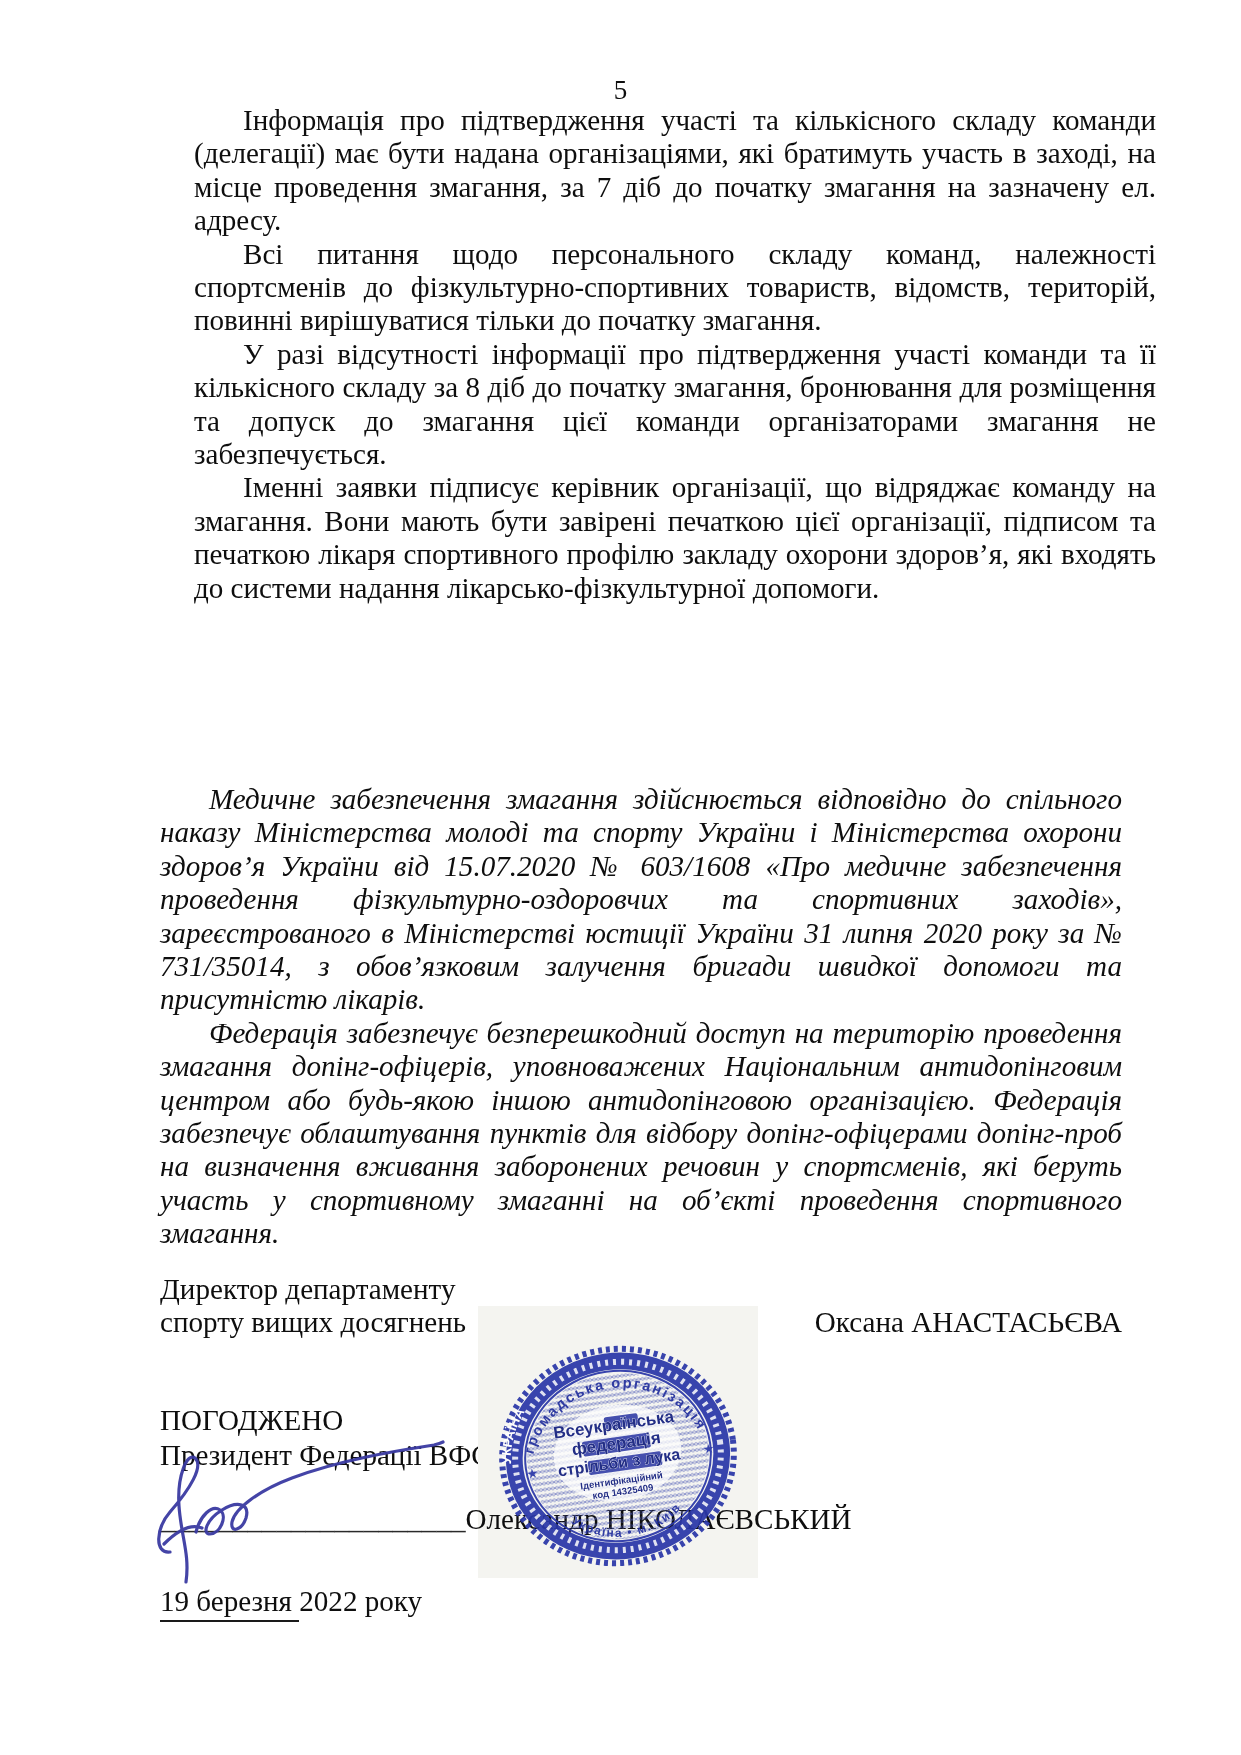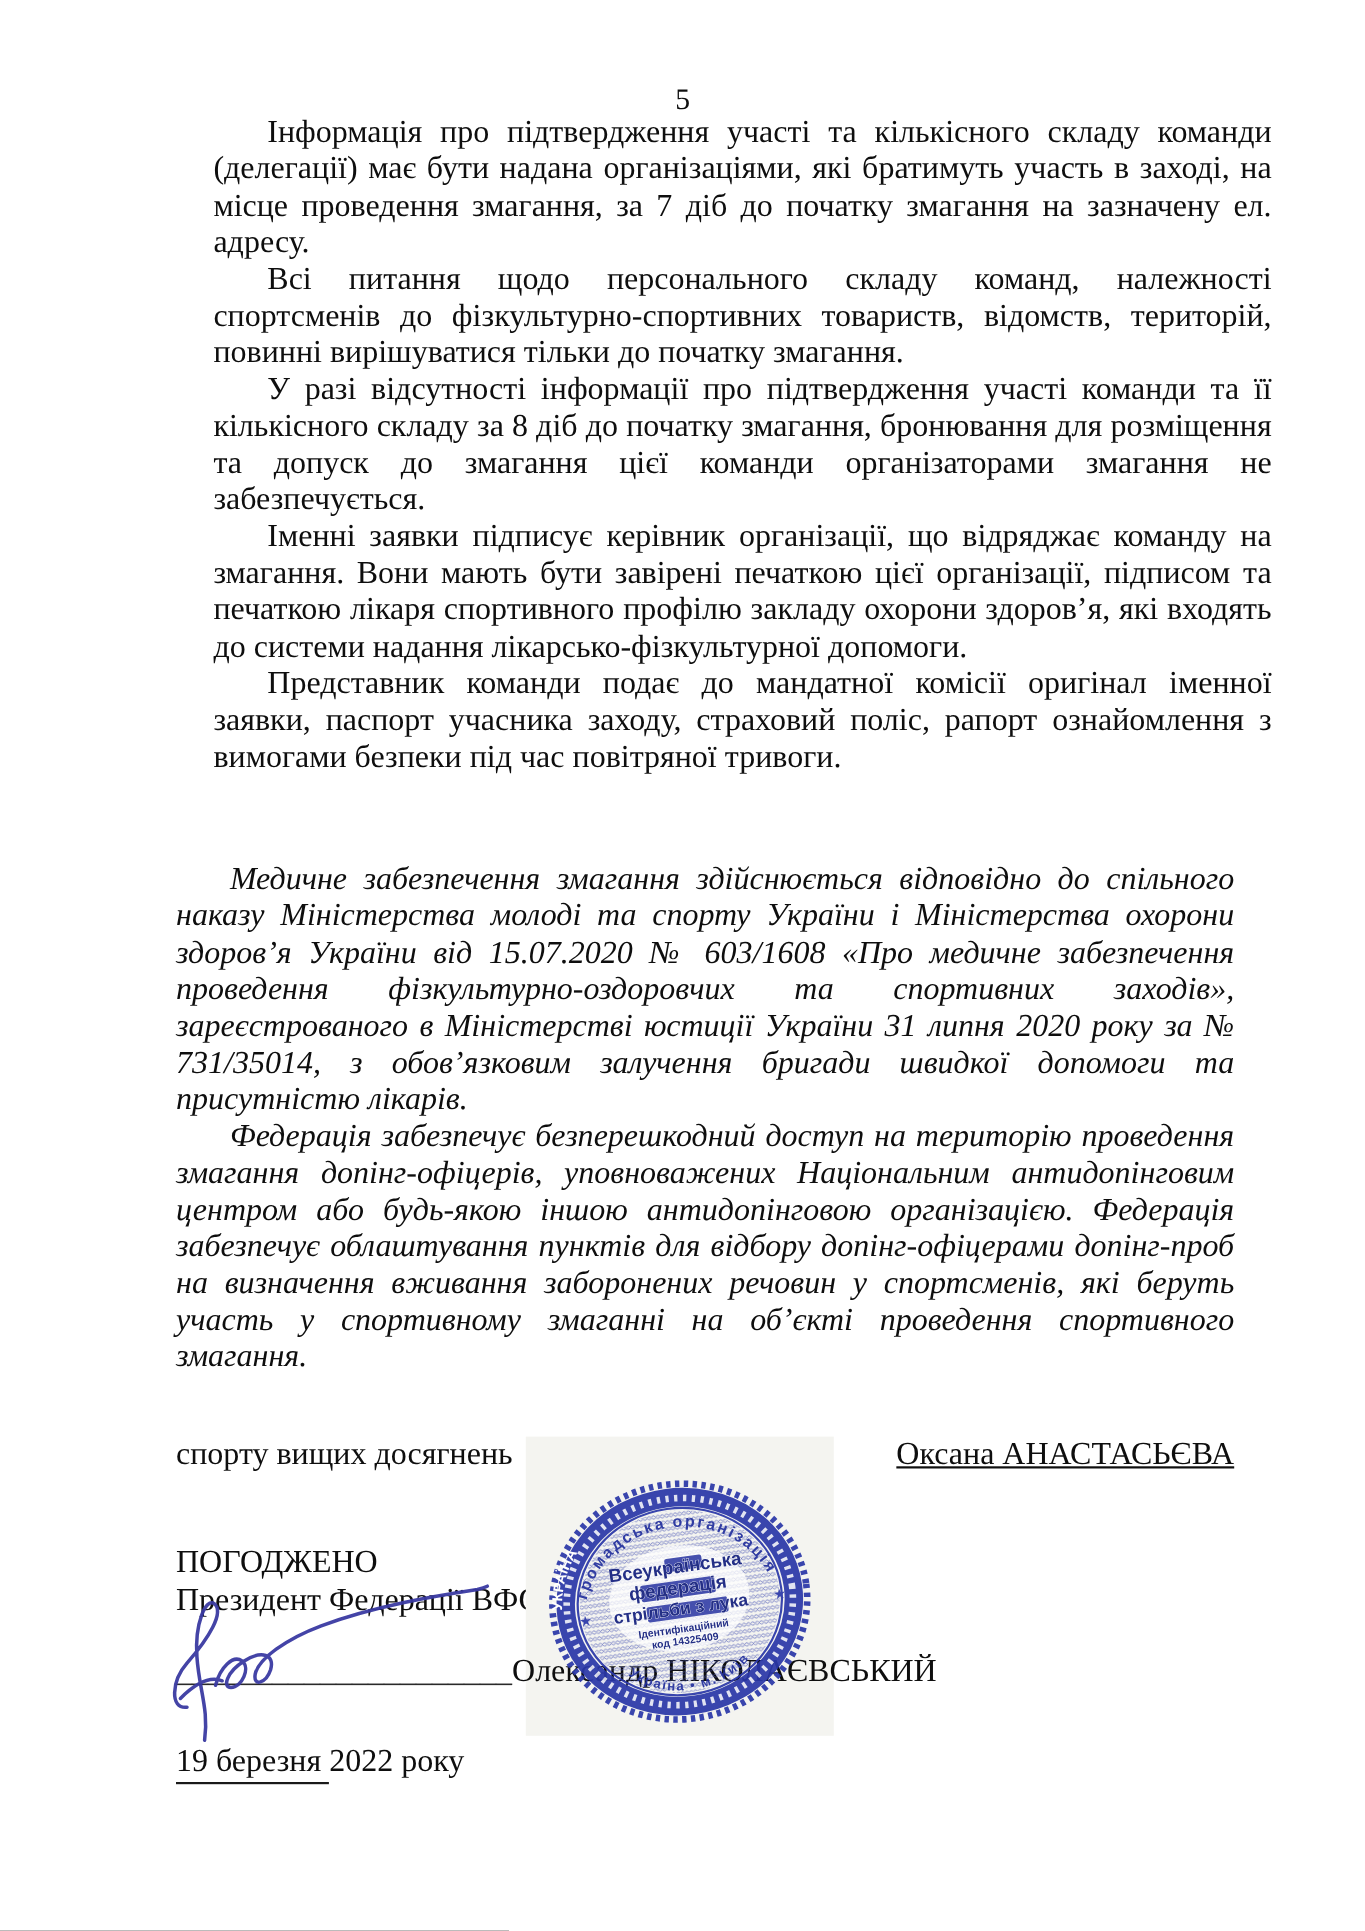--- a/index.html
+++ b/index.html
@@ -15,21 +15,21 @@
   .abs{position:absolute;}
   .bodytext{
     left:160px;width:962px;
     font-size:29.1px;line-height:33.4px;
     text-align:justify;
   }
   .bodytext p{margin:0;text-indent:49px;}
   #page-number{left:0;top:74px;width:1241px;text-align:center;font-size:27px;line-height:33px;}
   #section-heading{left:186px;top:695px;width:962px;text-align:center;font-size:29.1px;line-height:33.4px;}
   .sigline{left:160px;font-size:29.1px;line-height:33px;white-space:nowrap;}
-  #director-name{left:660px;top:1306px;width:462px;text-align:right;font-size:29.1px;line-height:33px;white-space:nowrap;text-decoration:underline;}
+  #director-name{left:660px;top:1306px;width:462px;text-align:right;font-size:29.1px;line-height:33px;white-space:nowrap;}
   #stamp-scan-bg{left:478px;top:1306px;width:280px;height:272px;background:#f4f4f0;}
   #signature-row{left:160px;top:1503px;font-size:29.1px;line-height:33px;white-space:nowrap;z-index:4;}
   #signature-row .rule{letter-spacing:0;color:#2a2a2a;}
   #date-line{left:160px;top:1585px;font-size:29.1px;line-height:33px;white-space:nowrap;}
   #date-line .u{border-bottom:2.5px solid #1a1a1a;padding-bottom:3px;}
   #stamp-svg{left:491px;top:1338px;z-index:6;}
   #signature-svg{left:140px;top:1432px;z-index:7;}
   .stampcenter{font-family:"Liberation Sans","DejaVu Sans",sans-serif;font-weight:bold;paint-order:stroke;stroke:#ffffff;stroke-width:0.6px;}
   .arctext{font-family:"Liberation Sans","DejaVu Sans",sans-serif;font-weight:bold;}
 </style>
@@ -38,29 +38,29 @@
 
 <div id="page">
 
   <div id="page-number" class="abs">5</div>
 
   <div class="abs bodytext" style="top:104px;margin-left:34px;">
       <p>Інформація про підтвердження участі та кількісного складу команди (делегації) має бути надана організаціями, які братимуть участь в заході, на місце проведення змагання, за 7 діб до початку змагання на зазначену ел. адресу.</p>
       <p>Всі питання щодо персонального складу команд, належності спортсменів до фізкультурно-спортивних товариств, відомств, територій, повинні вирішуватися тільки до початку змагання.</p>
       <p>У разі відсутності інформації про підтвердження участі команди та її кількісного складу за 8 діб до початку змагання, бронювання для розміщення та допуск до змагання цієї команди організаторами змагання не забезпечується.</p>
       <p>Іменні заявки підписує керівник організації, що відряджає команду на змагання. Вони мають бути завірені печаткою цієї організації, підписом та печаткою лікаря спортивного профілю закладу охорони здоров’я, які входять до системи надання лікарсько-фізкультурної допомоги.</p>
-      <p>Представник команди подає до мандатної комісії оригінал іменної заявки, паспорт учасника заходу, страховий поліс, рапорт ознайомлення з вимогами безпеки під час повітряної тривоги.</p>
     </div>
 
 
   <div class="abs bodytext" style="top:783px;font-style:italic;">
       <p>Медичне забезпечення змагання здійснюється відповідно до спільного наказу Міністерства молоді та спорту України і Міністерства охорони здоров’я України від 15.07.2020 № 603/1608 «Про медичне забезпечення проведення фізкультурно-оздоровчих та спортивних заходів», зареєстрованого в Міністерстві юстиції України 31 липня 2020 року за № 731/35014, з обов’язковим залучення бригади швидкої допомоги та присутністю лікарів.</p>
       <p>Федерація забезпечує безперешкодний доступ на територію проведення змагання допінг-офіцерів, уповноважених Національним антидопінговим центром або будь-якою іншою антидопінговою організацією. Федерація забезпечує облаштування пунктів для відбору допінг-офіцерами допінг-проб на визначення вживання заборонених речовин у спортсменів, які беруть участь у спортивному змаганні на об’єкті проведення спортивного змагання.</p>
     </div>
 
+  <div class="abs sigline" style="top:1273px;">Директор департаменту</div>
   <div class="abs sigline" style="top:1306px;">спорту вищих досягнень</div>
   <div id="director-name" class="abs">Оксана АНАСТАСЬЄВА</div>
 
   <div class="abs sigline" style="top:1404px;">ПОГОДЖЕНО</div>
   <div class="abs sigline" style="top:1439px;">Президент Федерації ВФСЛ</div>
 
   <div id="stamp-scan-bg" class="abs"></div>
 
   <div id="signature-row" class="abs">
     <span class="rule">_____________________</span><span>Олександр НІКОЛАЄВСЬКИЙ</span>

